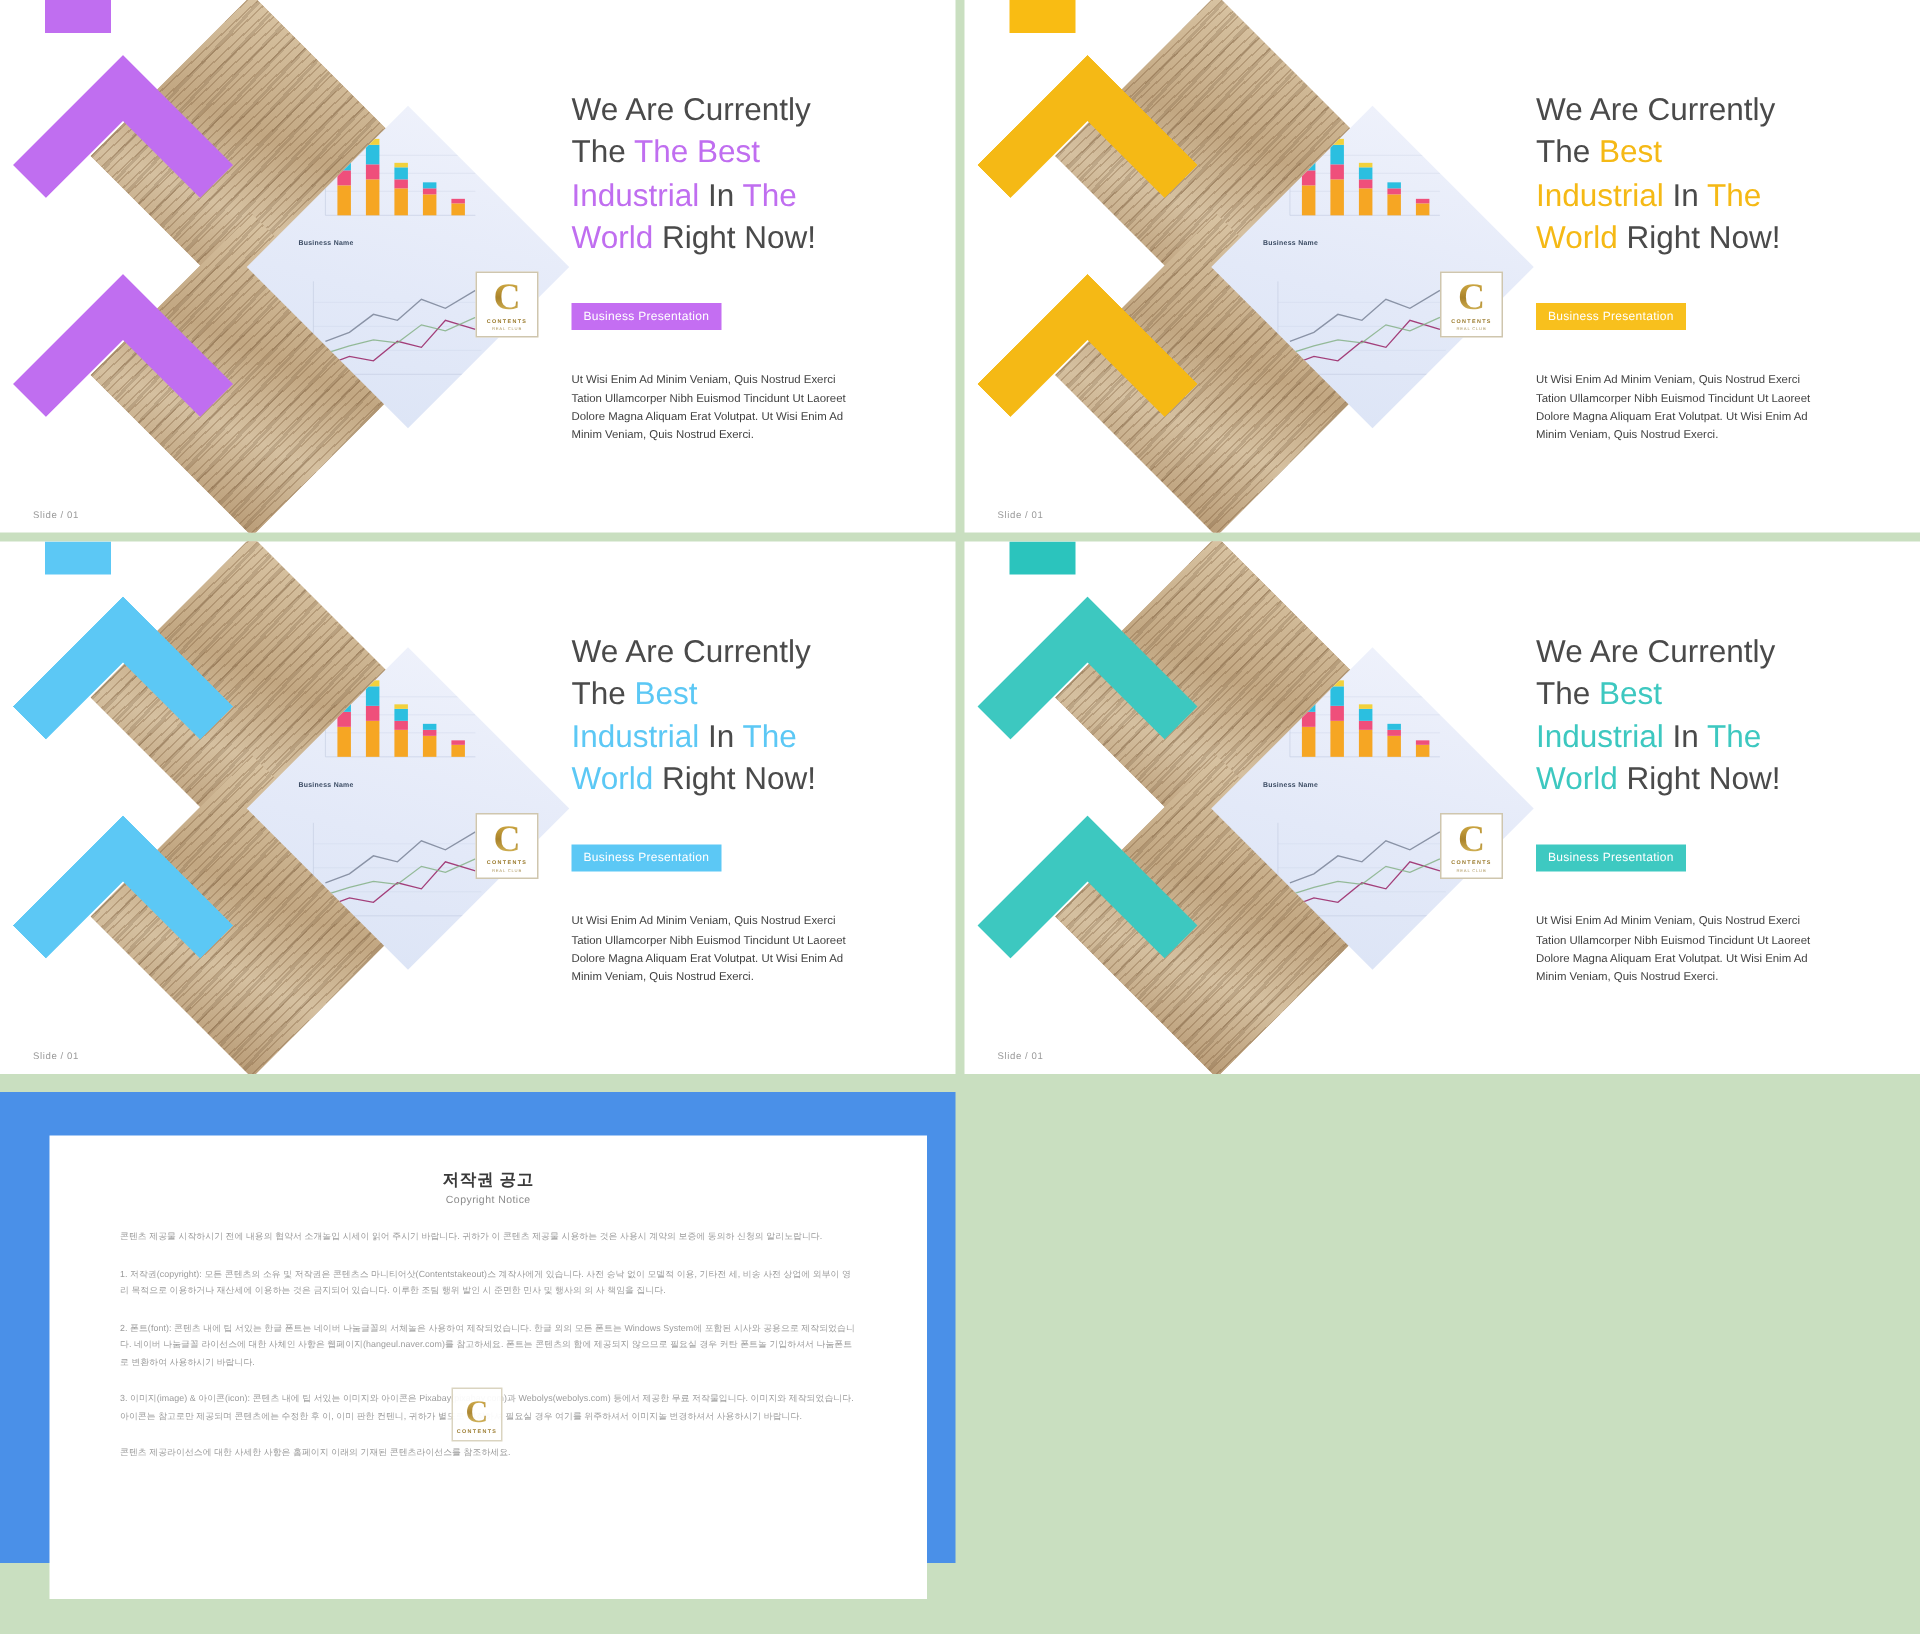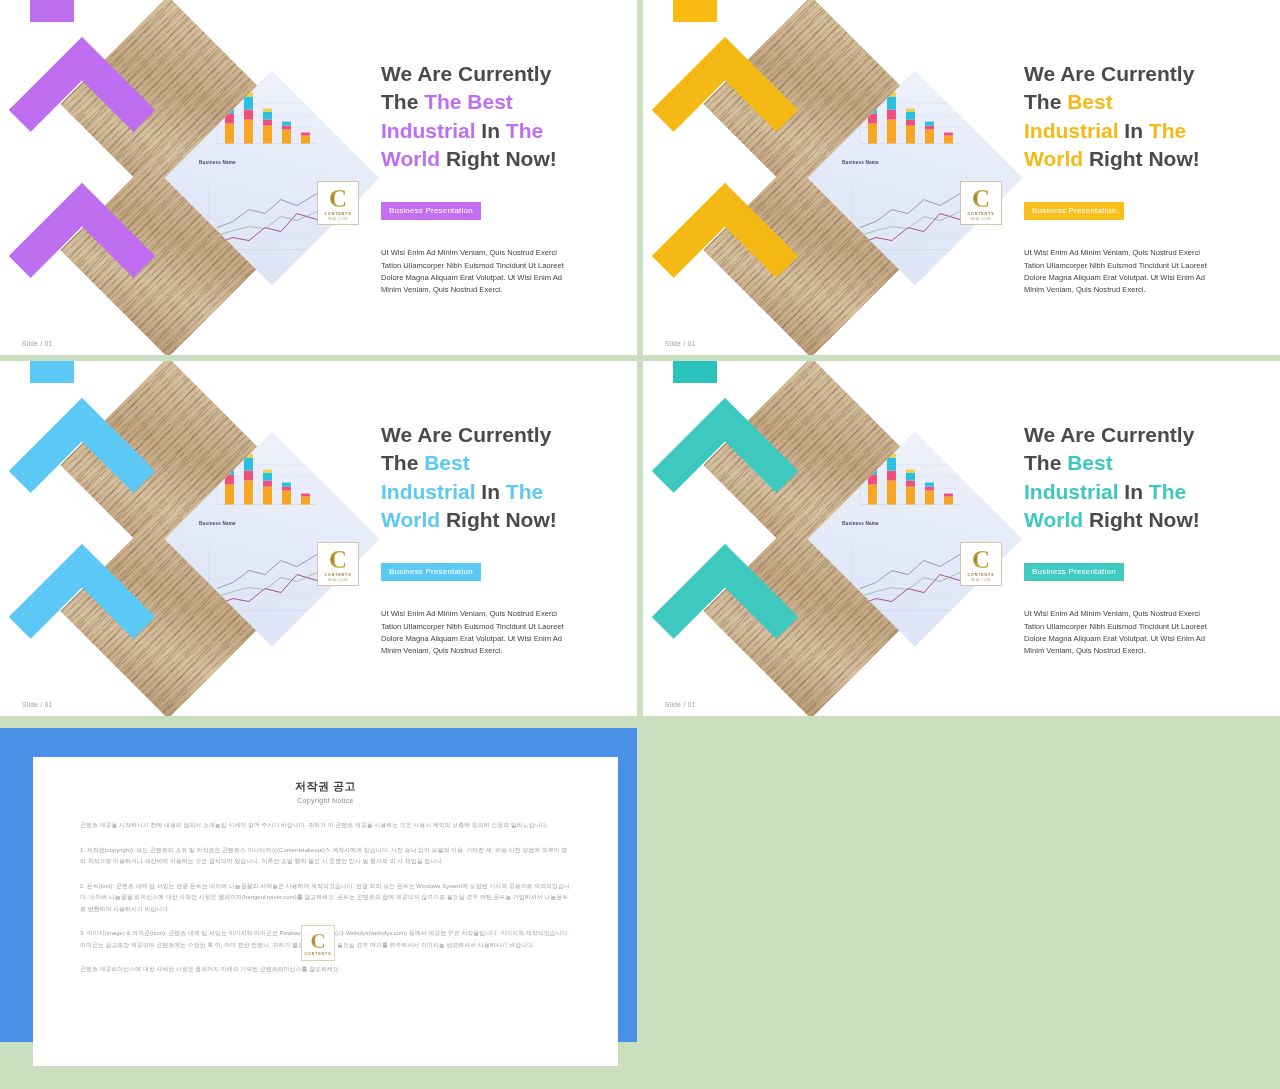--- a/index.html
+++ b/index.html
@@ -113,21 +113,21 @@
     background: linear-gradient(180deg,#d9b44a 0%, #a9822a 50%, #e3c768 100%);
     -webkit-background-clip: text; background-clip: text;
     color: transparent;
   }
   .logo-t1 { font-size: 3.6px; letter-spacing: .9px; color: #9a7a2c; font-weight: bold; }
   .logo-t2 { font-size: 2.8px; letter-spacing: .5px; color: #b09a63; }
 
   
   .txt { position: absolute; left: 381px; top: 60px; width: 240px; }
   .headline {
-    font-size: 21px; line-height: 1.35; color: #4a4a4a; font-weight: 700;
+    font-size: 21px; line-height: 1.35; color: #4a4a4a; font-weight: 400;
   }
   .badge {
     display: inline-block;
     margin-top: 29px;
     padding: 4px 8px 5px;
     font-size: 8px; color: #ffffff; letter-spacing: .2px;
     white-space: nowrap;
   }
   .body-txt {
     margin-top: 27px;

